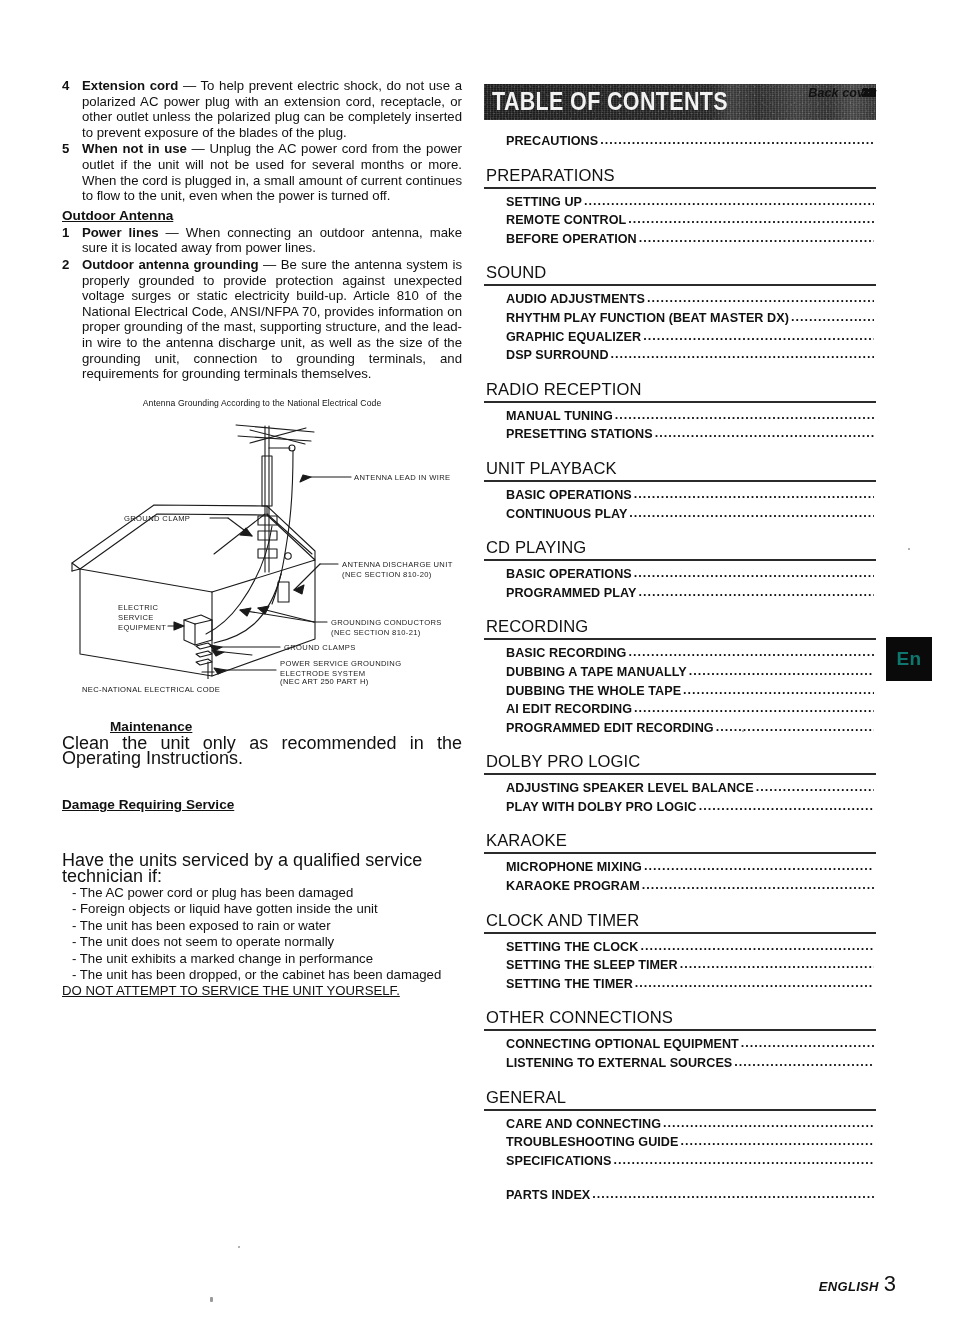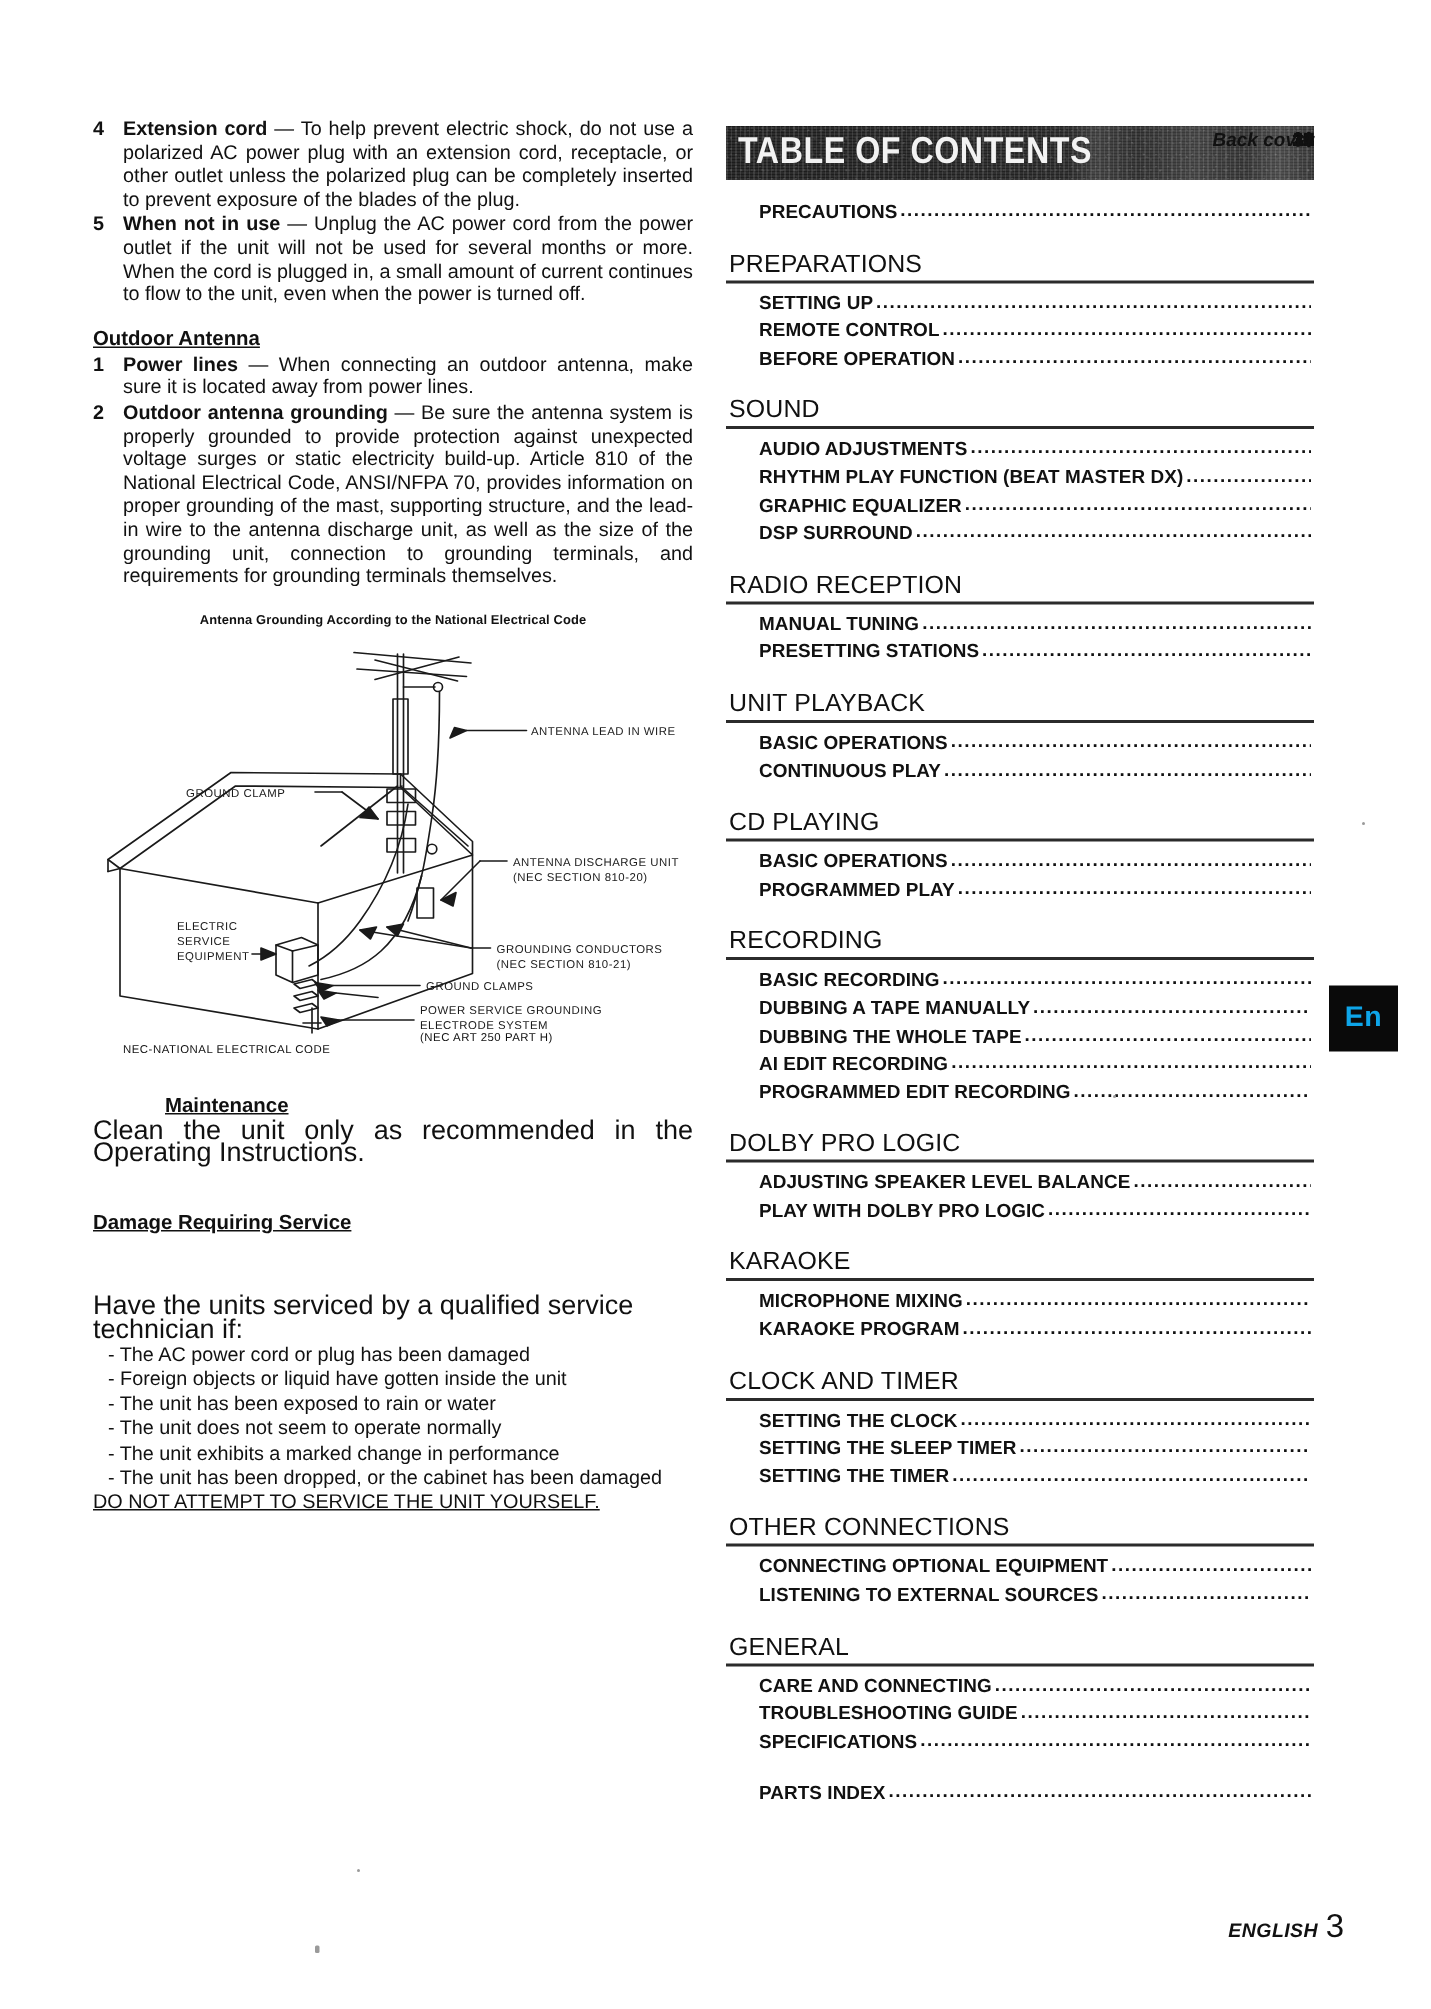--- a/index.html
+++ b/index.html
@@ -41,21 +41,21 @@
     flex: 1;
     text-align: justify;
     text-justify: inter-word;
   }
   .num-item .body .lead { font-weight: bold; }
 
   .sub-head {
     font-size: 13.6px;
     font-weight: bold;
     text-decoration: underline;
-    margin-top: 14px;
+    margin-top: 4px;
     margin-bottom: 2px;
   }
 
   .para {
     font-size: 18px;
     line-height: 15.8px;
     text-align: justify;
     text-justify: inter-word;
   }
   .para-left { text-align: left; margin-top: 41px; }
@@ -71,21 +71,21 @@
     text-decoration: underline;
   }
 
   
   .figure {
     margin-top: 16px;
     width: 400px;
   }
   .fig-caption {
     font-size: 8.6px;
-    font-weight: bold;
+    font-weight: normal;
     text-align: center;
     letter-spacing: 0.1px;
     margin-bottom: 6px;
   }
   .fig-svg { display: block; }
 
   
   .col-right {
     position: absolute;
     left: 484px;
@@ -171,25 +171,25 @@
   }
   .entry .page { flex: 0 0 auto; text-align: right; }
 
   .entry-italic .page { font-style: italic; font-weight: bold; }
   .parts-index { margin-top: 16px; }
 
   
   .en-tab {
     position: absolute;
     left: 886px;
-    top: 657px;
+    top: 637px;
     width: 46px;
     height: 44px;
     background: #0a0a0a;
-    color: #0ea5e9;
+    color: #0f766e;
     font-size: 19px;
     font-weight: bold;
     display: flex;
     align-items: center;
     justify-content: center;
     letter-spacing: 0.3px;
   }
 
   
   .footer {

